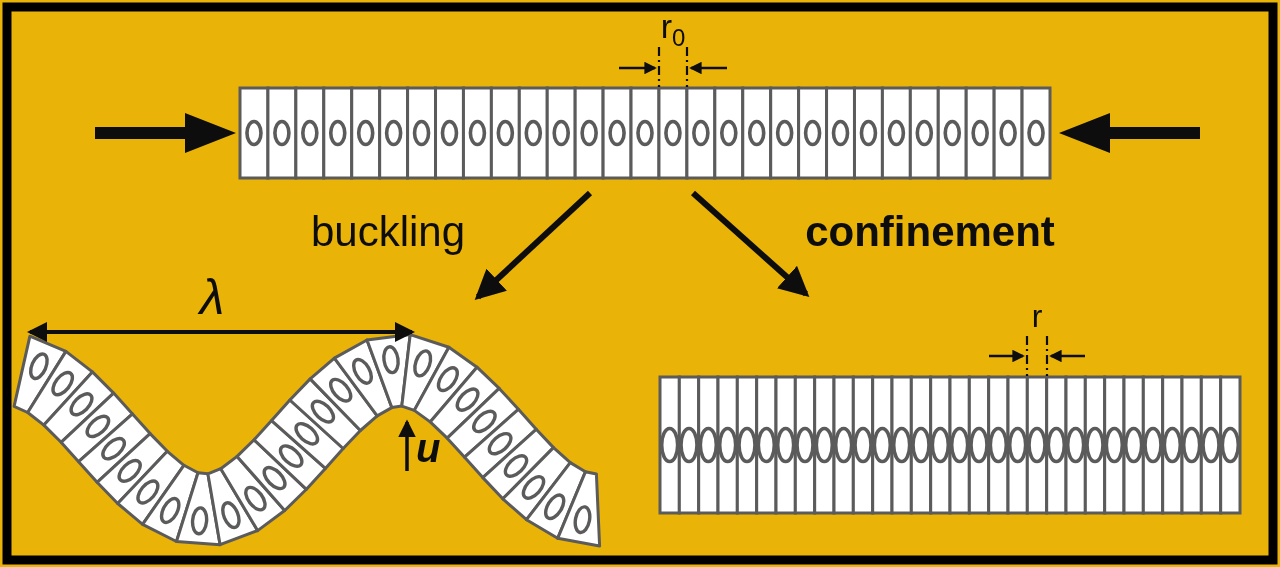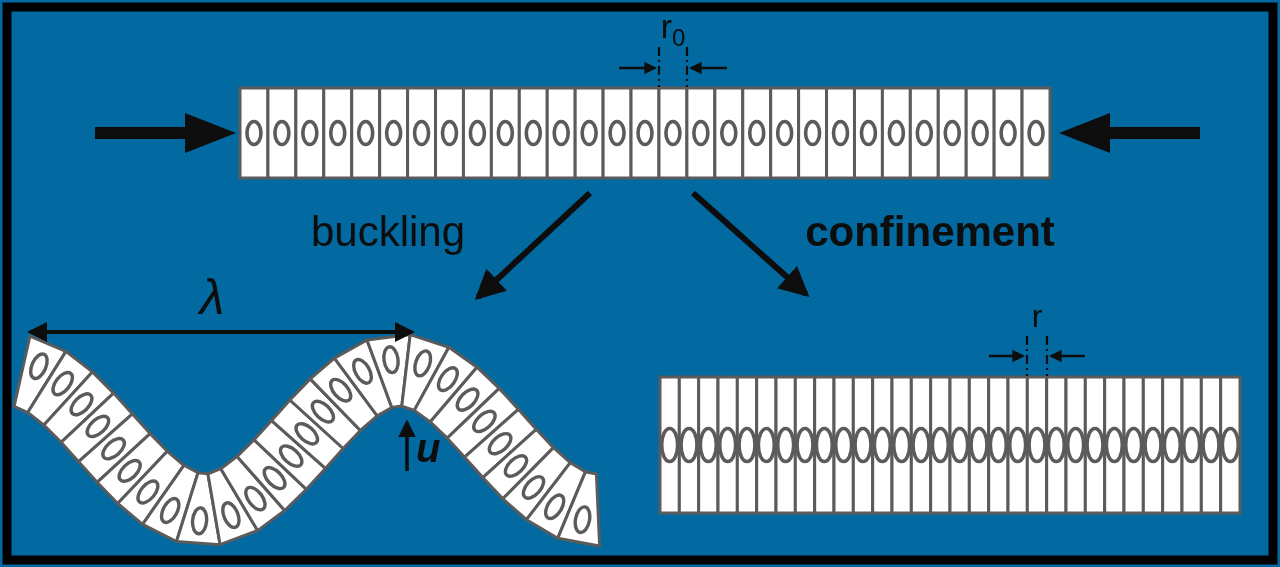--- a/index.html
+++ b/index.html
@@ -1,16 +1,16 @@
 <!DOCTYPE html>
 <html><head>
 <meta charset="utf-8">
 <style>
   html,body{margin:0;padding:0;background:#ffffff;}
-  .page{position:relative;width:1280px;height:567px;background:#0369a1;overflow:hidden;}
+  .page{position:relative;width:1280px;height:567px;background:#eab308;overflow:hidden;}
   svg{display:block;}
   .lbl{font-family:"Liberation Sans","DejaVu Sans",sans-serif;fill:#0d0d0d;}
   .ital{font-style:italic;}
   .bold{font-weight:bold;}
 </style>
 </head>
 <body>
 
 <div class="page">
   <svg viewBox="0 0 1280 567" width="1280" height="567">

